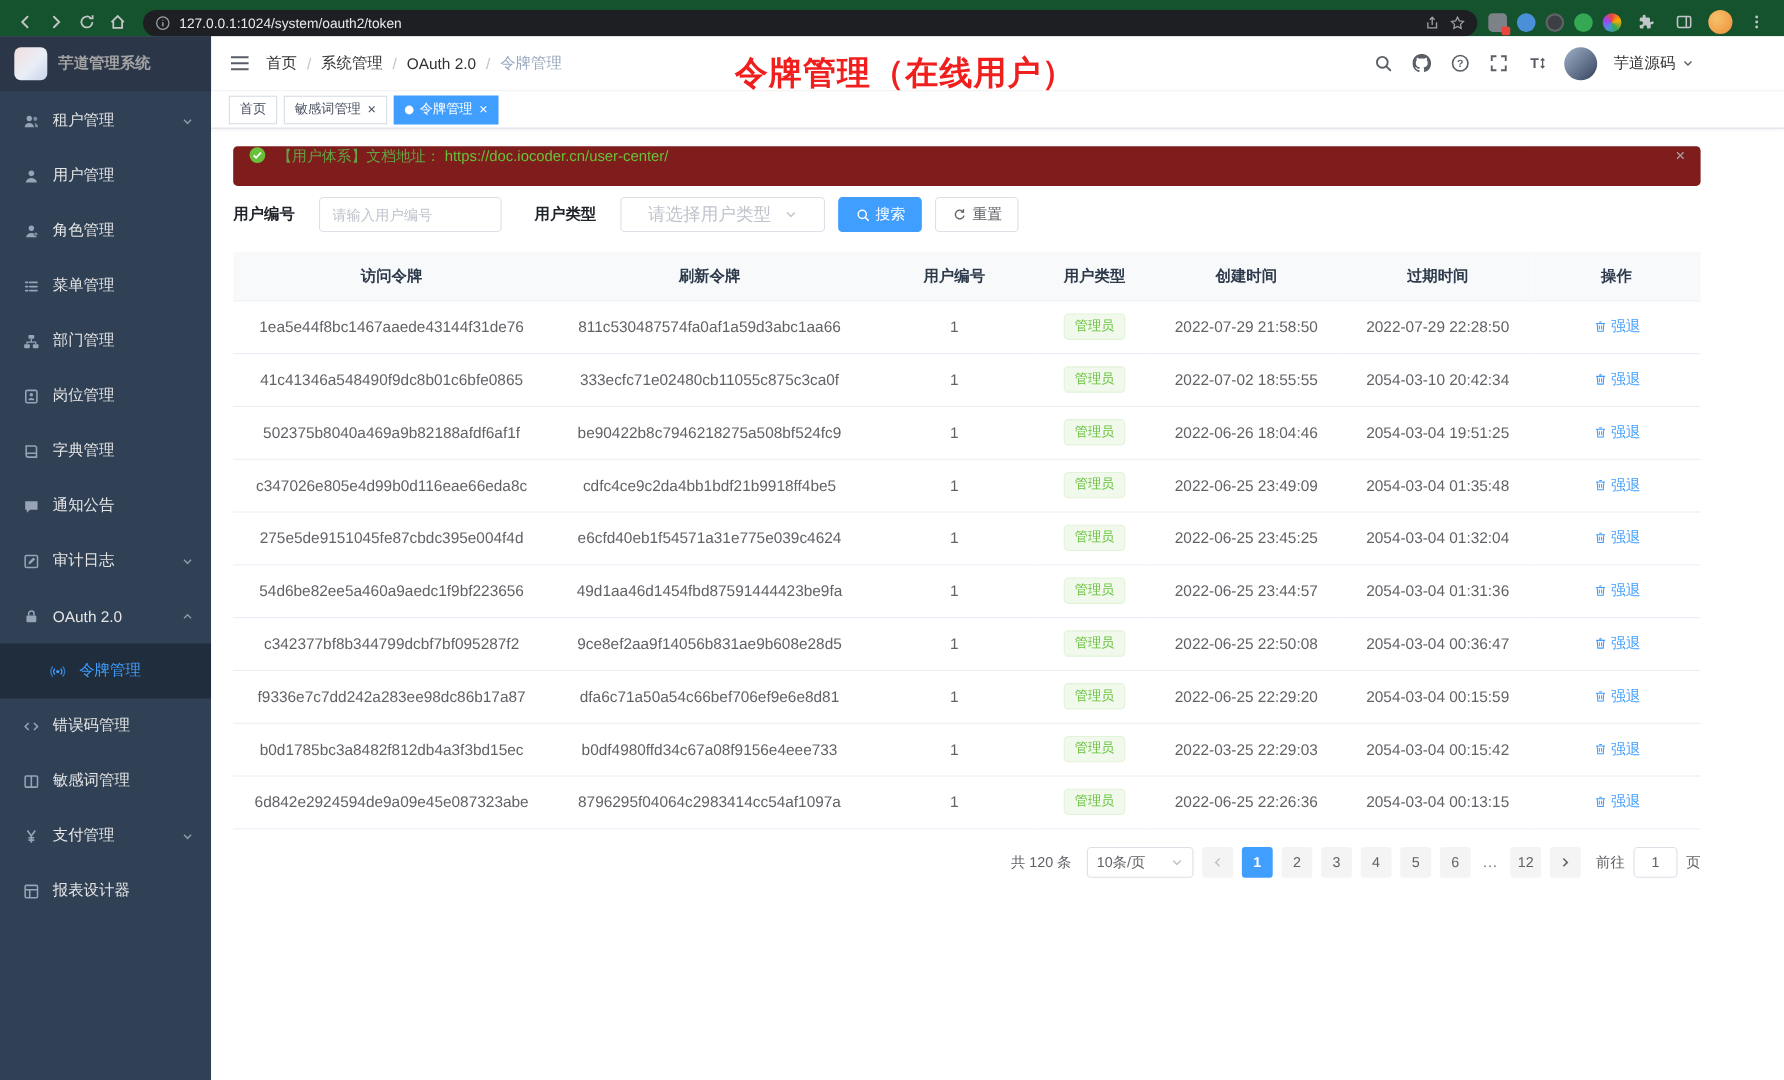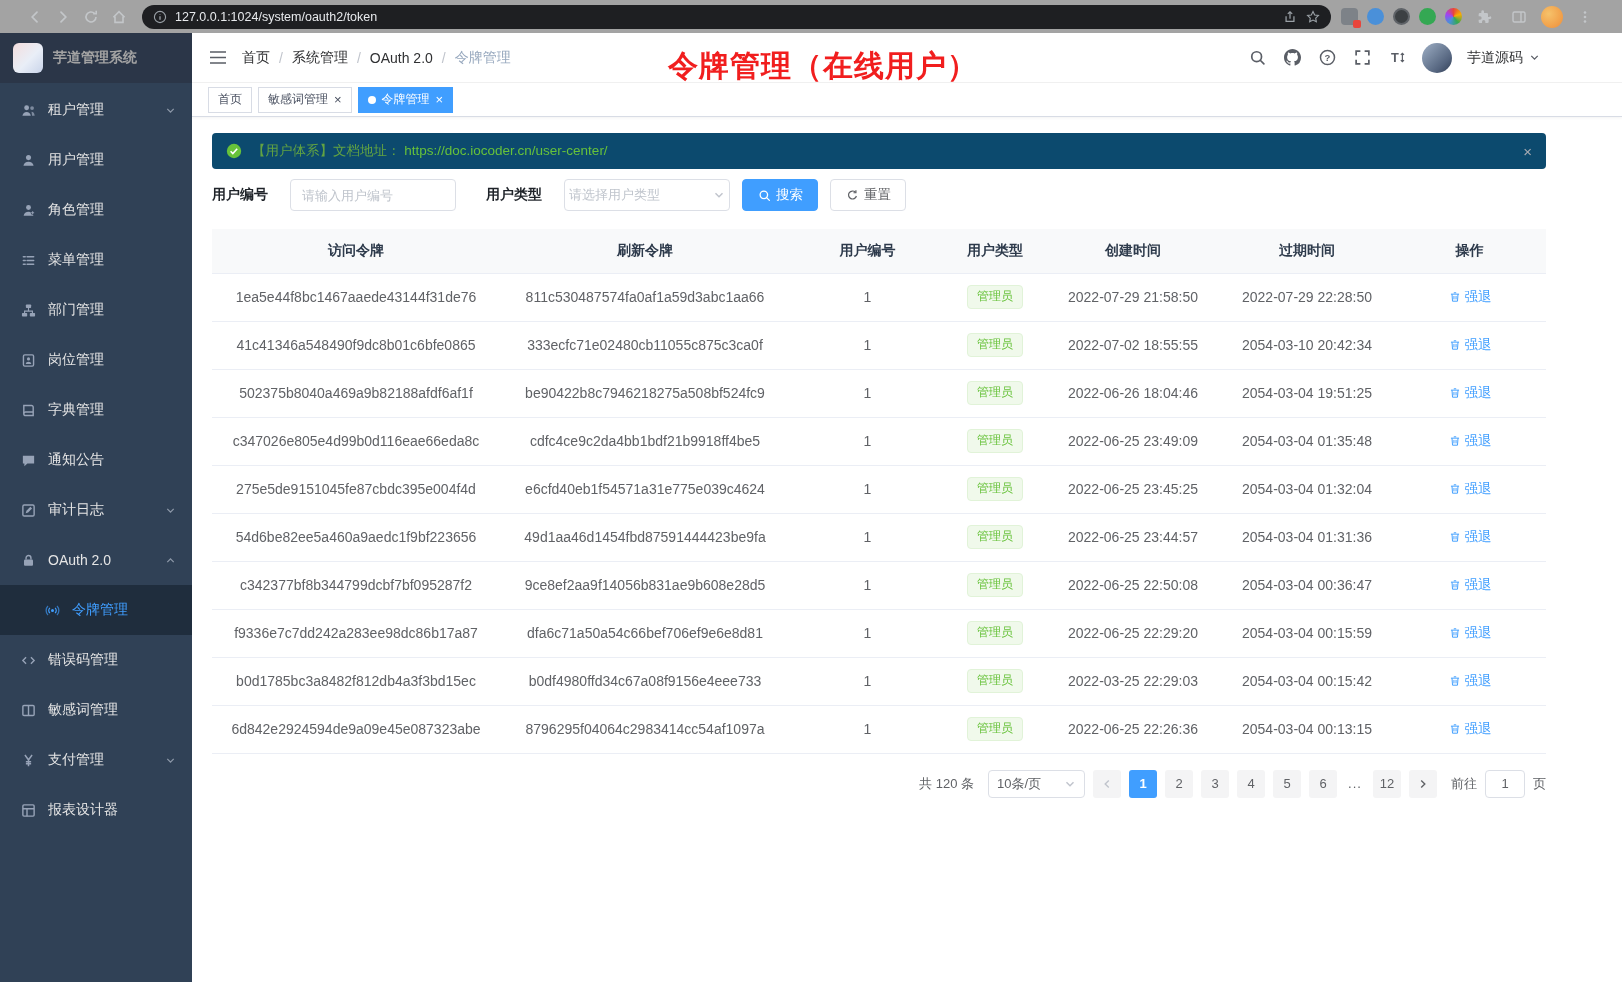--- a/index.html
+++ b/index.html
@@ -1,20 +1,20 @@
 <!DOCTYPE html>
 <html><head>
 <meta charset="utf-8">
 <style>
 *{margin:0;padding:0;box-sizing:border-box}
 html,body{width:1622px;height:982px;overflow:hidden;background:#fff;font-family:"Liberation Sans",sans-serif;position:relative}
 [data-icon] svg{display:block}
 
 
-.browser-bar{height:33px;background:#a3a3a3;display:flex;align-items:center;padding:0 22px;gap:2px}
+.browser-bar{height:33px;background:#14532d;display:flex;align-items:flex-end;padding:0 10px;gap:2px}
 .bbtn{width:26px;height:26px;border-radius:50%;display:flex;align-items:center;justify-content:center;color:#c3c6c9;flex:none;cursor:pointer}
 .bbtn svg{width:16px;height:16px}
 .urlbar{flex:1;height:24px;background:#1e1f22;border-radius:12px;display:flex;align-items:center;padding:0 10px;margin:0 8px;color:#dadce0;font-size:12.5px;gap:7px;min-width:0}
 .uicon{width:16px;height:16px;display:flex;align-items:center;justify-content:center;color:#9aa0a6;flex:none;cursor:pointer}
 .uicon svg{width:14px;height:14px}
 .urlbar .url{flex:1;white-space:nowrap;overflow:hidden;color:#e8eaed}
 .extarea{display:flex;align-items:center;gap:9px;padding-right:2px}
 .extbadge{position:relative;width:17px;height:17px;border-radius:4px;background:#7d8288;flex:none;cursor:pointer}
 .extbadge .badge{position:absolute;right:-3px;bottom:-3px;width:8px;height:8px;border-radius:2px;background:#e8453c}
 .extdot{width:17px;height:17px;border-radius:50%;flex:none;cursor:pointer}
@@ -60,33 +60,33 @@
 
 .tags-bar{height:34px;display:flex;align-items:center;padding:0 16px;gap:6px;border-bottom:1px solid #d8dce5;box-shadow:0 1px 3px rgba(0,0,0,.05);flex:none}
 .tag{height:26px;display:flex;align-items:center;gap:6px;padding:0 9px;border:1px solid #d8dce5;background:#fff;color:#495060;font-size:12px;cursor:pointer;white-space:nowrap}
 .tag .dot{width:8px;height:8px;border-radius:50%;background:#fff;display:none;flex:none}
 .tag.active{background:#409eff;border-color:#409eff;color:#fff}
 .tag.active .dot{display:block}
 .tag .close{font-size:13px;line-height:1;cursor:pointer}
 
 
 .content{flex:1;padding:16px 76px 16px 20px;overflow:hidden}
-.alert{height:36px;background:#0c4a6e;border-radius:4px;display:flex;align-items:center;padding:0 14px;gap:10px}
+.alert{height:36px;background:#7f1d1d;border-radius:4px;display:flex;padding:0 14px;gap:10px}
 .alert-icon{width:16px;height:16px;display:flex;flex:none}
 .alert-icon svg{width:16px;height:16px}
 .alert-text{font-size:13.5px;color:#62a342}
 .alert-link{color:#67c23a;text-decoration:none;cursor:pointer}
 .alert-close{margin-left:auto;color:#a8abb2;font-size:15px;cursor:pointer}
 
 .filter{display:flex;align-items:center;margin-top:10px;height:32px}
 .flabel{font-size:14px;font-weight:bold;color:#1f2329;margin-right:22px;white-space:nowrap}
 .flabel.ml{margin-left:30px}
 .finput{width:166px;height:32px;border:1px solid #dcdfe6;border-radius:4px;padding:0 11px;font-size:13px;color:#606266;outline:none}
 .finput::placeholder{color:#bfc4cc}
-.fselect{width:166px;height:32px;border:1px solid #dcdfe6;border-radius:4px;display:flex;align-items:center;justify-content:space-between;padding:0 4px;color:#bfc4cc;font-size:13px;cursor:pointer}
+.fselect{width:186px;height:32px;border:1px solid #dcdfe6;border-radius:4px;display:flex;align-items:center;justify-content:space-between;padding:0 24px;color:#bfc4cc;font-size:16px;cursor:pointer}
 .selcaret{width:12px;height:12px;display:flex;align-items:center;justify-content:center;color:#c0c4cc}
 .selcaret svg{width:12px;height:12px}
 .btn{height:32px;border-radius:4px;display:inline-flex;align-items:center;gap:5px;padding:0 14px;font-size:13.5px;cursor:pointer;font-family:inherit}
 .btn-primary{background:#409eff;border:1px solid #409eff;color:#fff;margin-left:12px}
 .btn-plain{background:#fff;border:1px solid #dcdfe6;color:#606266;margin-left:12px}
 .bicon{width:14px;height:14px;display:flex;align-items:center;justify-content:center;flex:none}
 .bicon svg{width:13px;height:13px}
 
 .table{width:100%;border-collapse:collapse;table-layout:fixed;margin-top:18px}
 .table th{height:44px;font-size:14px;font-weight:bold;color:#2d3a4b;background:#f8f9fa;border-bottom:1px solid #ebeef5;text-align:center;white-space:nowrap}

